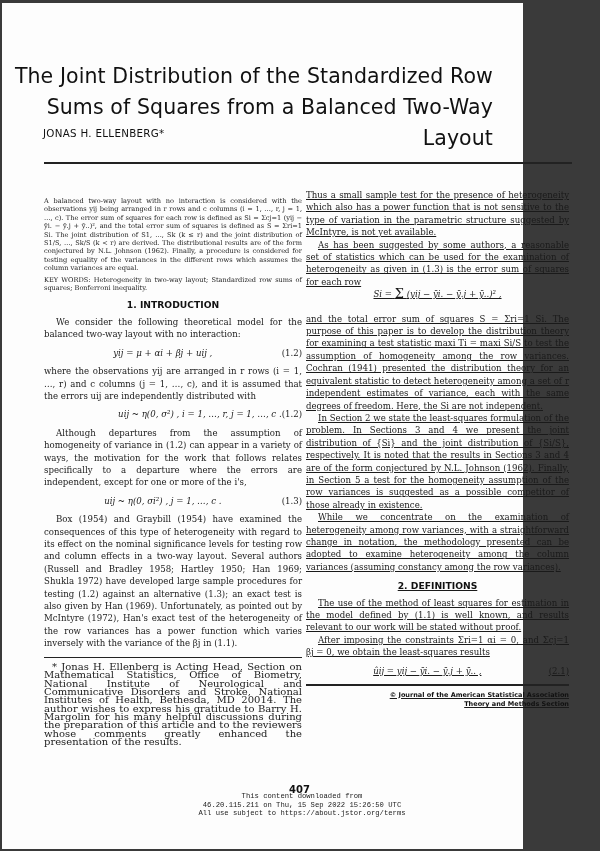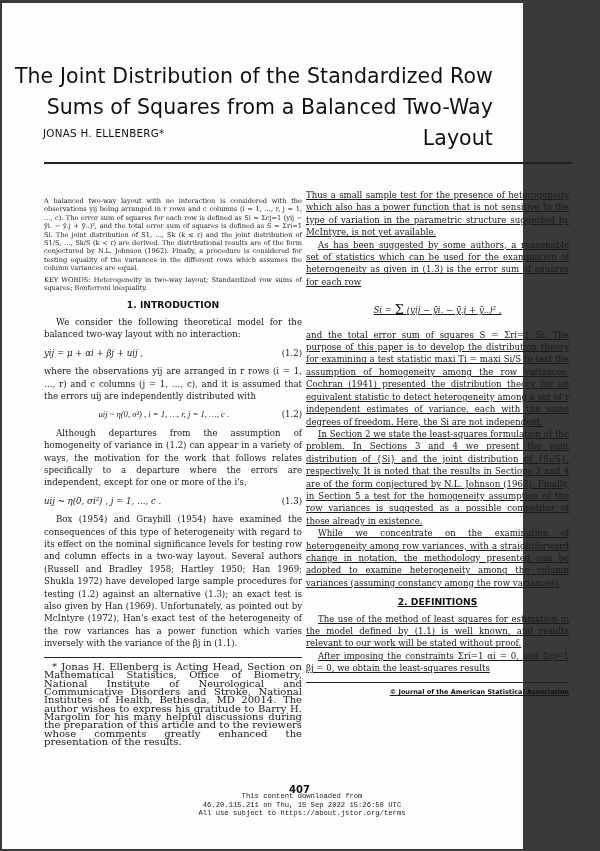--- a/index.html
+++ b/index.html
@@ -27,24 +27,24 @@
   .col-right { left: 304px; top: 186px; width: 263px; text-decoration: underline; }
   .abstract { font-size: 6.6px; line-height: 8.4px; text-align: justify; margin: 0; }
   .kw { font-size: 6.6px; line-height: 8.4px; margin: 3px 0 0 0; }
   p { margin: 0; }
   .indent { text-indent: 12px; }
   .sec-head {
     font-family: "DejaVu Sans", sans-serif; font-weight: bold; font-size: 9.2px;
     text-align: center; margin: 7px 0 4px 0; color: #111;
   }
   .eq { display: flex; justify-content: space-between; align-items: center; margin: 6px 0; font-style: italic; }
-  .eq .body { flex: 1; }
+  .eq .body { flex: 1; text-align: center; }
   .eq .num { font-style: normal; }
-  .eq.left .body { text-align: center; padding-left: 2px; font-family: Liberation Serif, serif; }
-  .bigeq { text-align: center; font-style: italic; margin: 16px 0 12px 0; position: relative; }
+  .eq.left .body { text-align: right; padding-left: 2px; }
+  .bigeq { text-align: center; font-style: italic; margin: 0 0 12px 0; position: relative; }
   .bigeq .sum { font-style: normal; font-size: 13px; vertical-align: -1px; }
   .footrule { height: 1.5px; background: #222; margin: 7px 0 5px 0; }
   .footnote { font-size: 10px; line-height: 8.3px; text-align: justify; text-indent: 8px; }
   .journal {
     text-align: right; font-family: "DejaVu Sans", sans-serif; font-weight: bold;
     font-size: 6.5px; line-height: 9.4px; color: #111;
   }
   .pageno {
     position: absolute; left: 287px; top: 781px; font-family: "DejaVu Sans", sans-serif;
     font-weight: bold; font-size: 10px; color: #111;
@@ -103,23 +103,28 @@
       <span class="sum">Σ</span>
       <span>(yij − ȳi. − ȳ.j + ȳ..)² ,</span>
     </div>
     <p>and the total error sum of squares S = Σri=1 Si. The purpose of this paper is to develop the distribution theory for examining a test statistic maxi Ti = maxi Si/S to test the assumption of homogeneity among the row variances. Cochran (1941) presented the distribution theory for an equivalent statistic to detect heterogeneity among a set of r independent estimates of variance, each with the same degrees of freedom. Here, the Si are not independent.</p>
     <p class="indent">In Section 2 we state the least-squares formulation of the problem. In Sections 3 and 4 we present the joint distribution of {Si} and the joint distribution of {Si/S}, respectively. It is noted that the results in Sections 3 and 4 are of the form conjectured by N.L. Johnson (1962). Finally, in Section 5 a test for the homogeneity assumption of the row variances is suggested as a possible competitor of those already in existence.</p>
     <p class="indent">While we concentrate on the examination of heterogeneity among row variances, with a straightforward change in notation, the methodology presented can be adopted to examine heterogeneity among the column variances (assuming constancy among the row variances).</p>
 
     <div class="sec-head">2. DEFINITIONS</div>
     <p class="indent">The use of the method of least squares for estimation in the model defined by (1.1) is well known, and results relevant to our work will be stated without proof.</p>
     <p class="indent">After imposing the constraints Σri=1 αi = 0, and Σcj=1 βj = 0, we obtain the least-squares results</p>
+    <div class="eq">
+      <span class="body">ûij = yij − ȳi. − ȳ.j + ȳ.. ,</span>
+      <span class="num">(2.1)</span>
+    </div>
     <div class="footrule"></div>
     <div class="journal">
       <div>© Journal of the American Statistical Association</div>
+      <div>Theory and Methods Section</div>
     </div>
   </div>
 
   <div class="pageno">407</div>
 
   <div class="download">
     <div>This content downloaded from</div>
     <div>46.20.115.211 on Thu, 15 Sep 2022 15:26:50 UTC</div>
     <div>All use subject to https://about.jstor.org/terms</div>
   </div>

